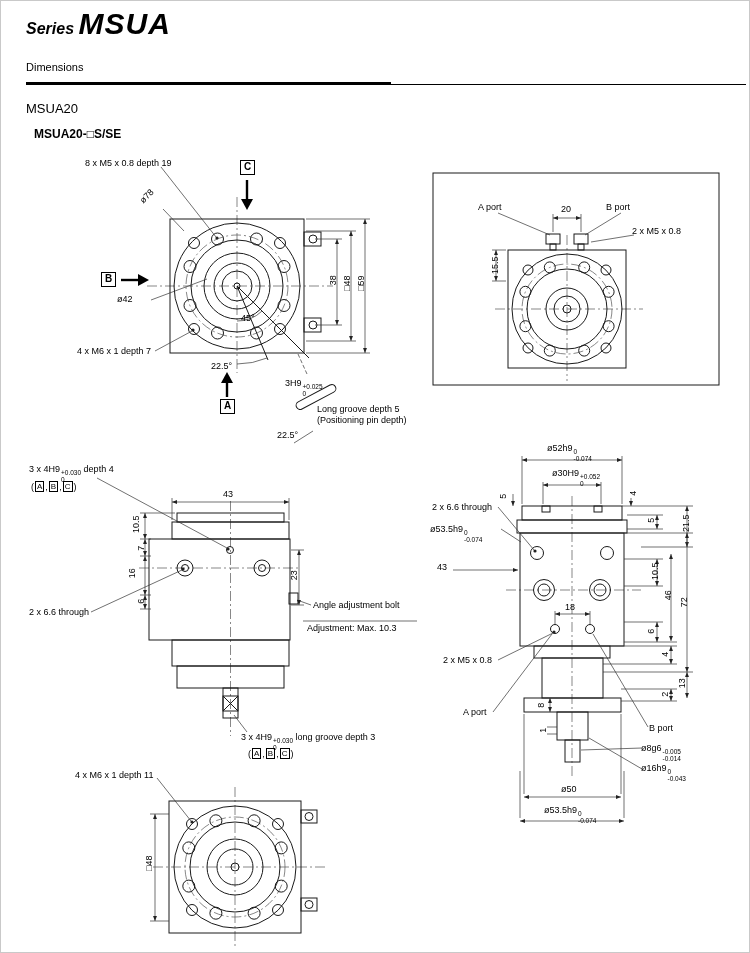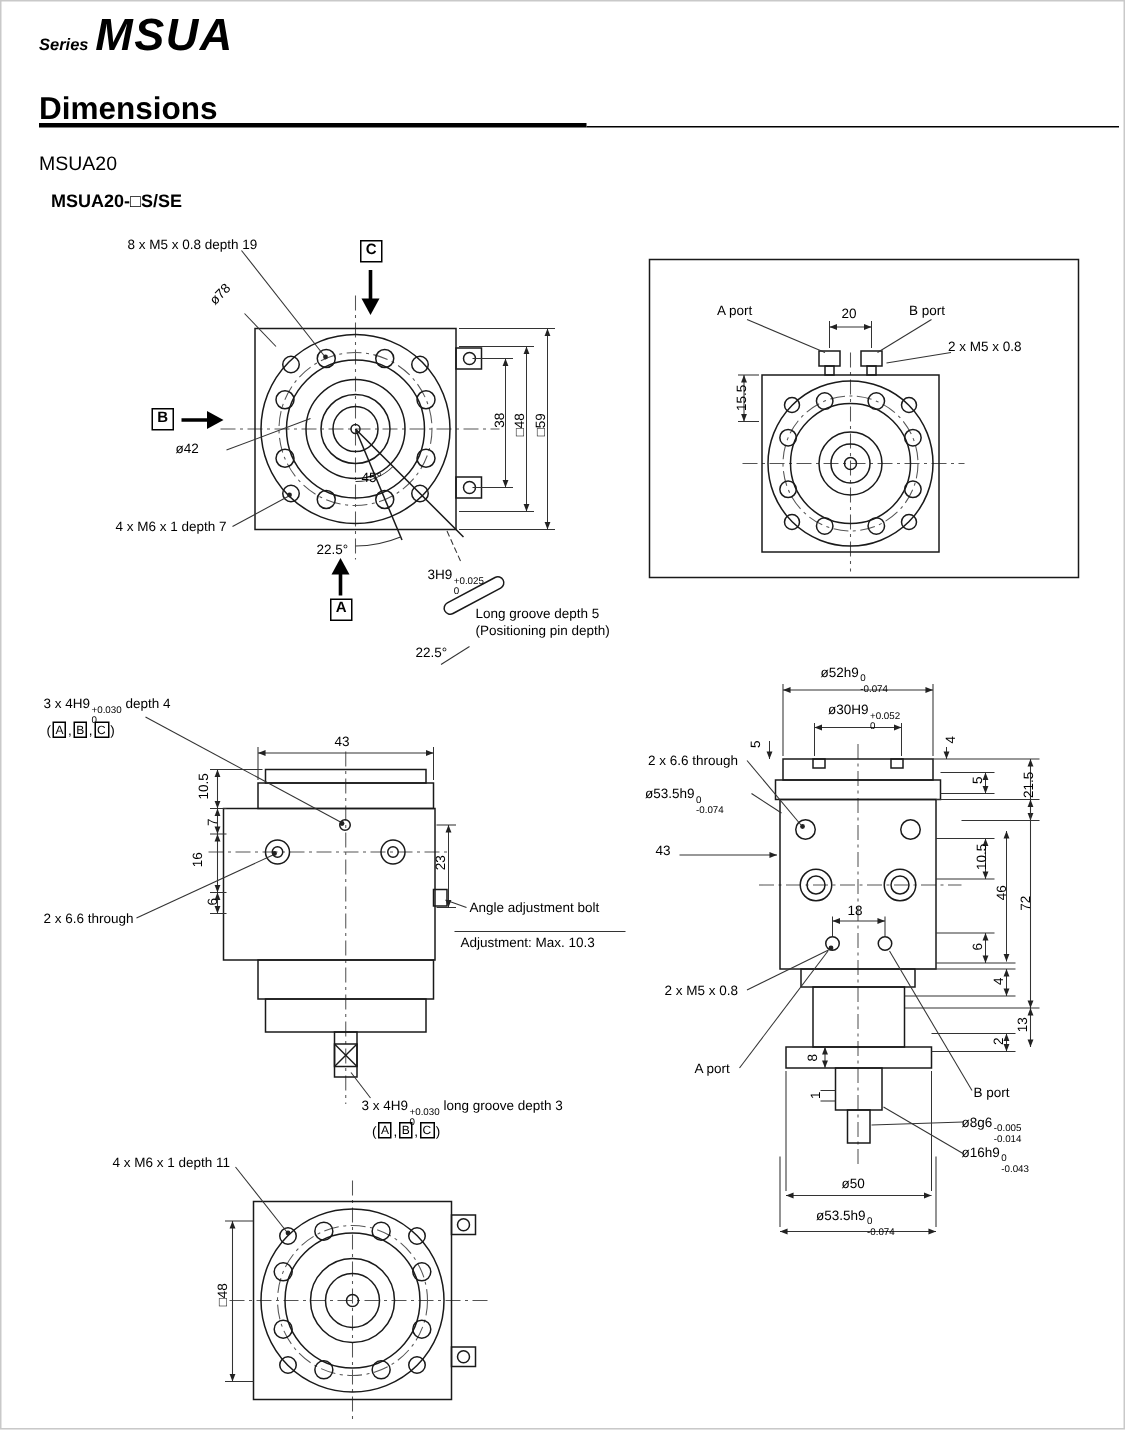--- a/index.html
+++ b/index.html
@@ -6,23 +6,23 @@
   body{background:#e8e8e8}
   #page{position:relative;width:750px;height:953px;background:#fff;font-family:"Liberation Sans",sans-serif;color:#000;overflow:hidden;border:1px solid #c9c9c9;margin:0 auto}
   .lbl{position:absolute;font-size:9px;line-height:1.15;white-space:nowrap;color:#000}
   .rot{transform:rotate(-90deg);transform-origin:center}
   .rot45{transform:rotate(-45deg);transform-origin:center}
   .tol{display:inline-flex;flex-direction:column;vertical-align:-3px;margin-left:1px}
   .tol span{font-size:6.5px;line-height:6.5px;display:block}
   .boxl{display:inline-block;border:1px solid #000;padding:0 1px;font-size:8px;line-height:9px;margin:0 1px;vertical-align:1px}
   .viewbox{position:absolute;width:15px;height:15px;border:1.6px solid #000;font-weight:bold;font-size:10px;text-align:center;line-height:12px;background:#fff}
   #series-line{position:absolute;left:25px;top:6px;font-style:italic;font-weight:bold}
-  #series-prefix{font-size:11px}
+  #series-prefix{font-size:16px}
   #series-name{font-size:30px;letter-spacing:1px}
-  #dim-title{position:absolute;left:25px;top:60px;font-size:21px;font-weight:bold}
+  #dim-title{position:absolute;left:25px;top:60px;font-size:11px;font-weight:normal}
   #note{position:absolute;left:300px;top:66px;width:445px;text-align:right;font-size:10.5px}
   #rule-thick{position:absolute;left:25px;top:81px;width:365px;height:3px;background:#000}
   #rule-thin{position:absolute;left:390px;top:83px;width:355px;height:1px;background:#000}
   #model{position:absolute;left:25px;top:100px;font-size:13px;font-weight:normal}
   #variant{position:absolute;left:33px;top:126px;font-size:12px;font-weight:bold}
   #tp-header{position:absolute;left:432px;top:172px;width:286px;height:22px;background:#d2d2d2;border:1px solid #000;font-size:12px;font-weight:bold;text-align:center;line-height:20px}
   svg{position:absolute;left:0;top:0}
   .ln{stroke:#1a1a1a;stroke-width:1;fill:none}
   .cl{stroke:#555;stroke-width:0.7;fill:none;stroke-dasharray:10 3 2 3}
   .dim{stroke:#333;stroke-width:0.7;fill:none}

